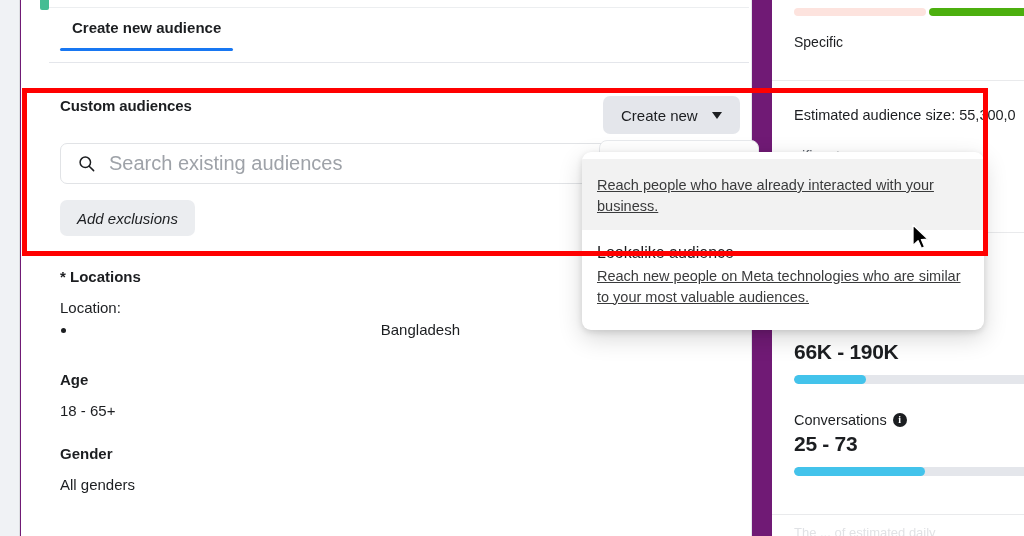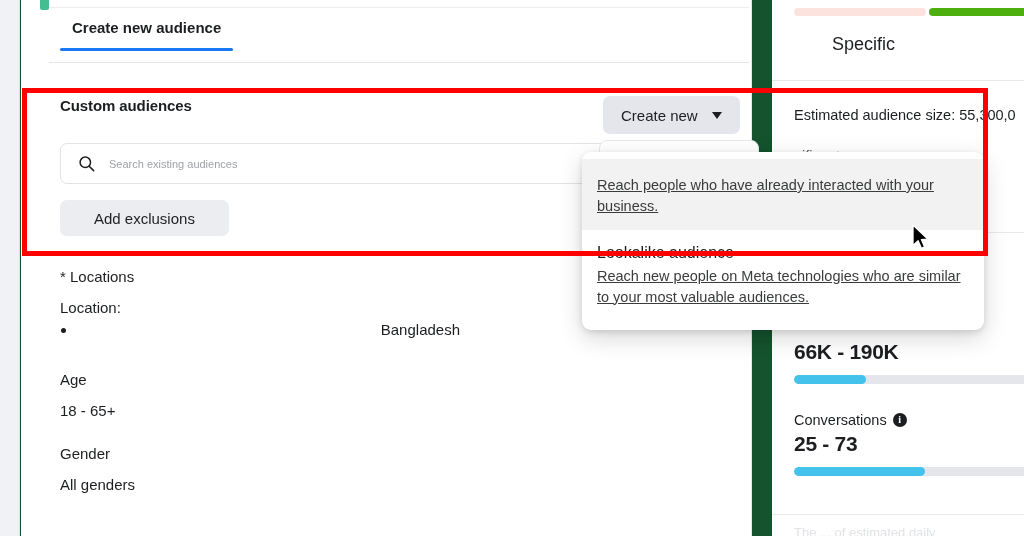--- a/index.html
+++ b/index.html
@@ -6,21 +6,21 @@
   html, body {
     width: 1024px; height: 536px;
     overflow: hidden;
     background: #ffffff;
     font-family: "Liberation Sans", sans-serif;
     -webkit-font-smoothing: antialiased;
   }
   #screen {
     position: relative;
     width: 1024px; height: 536px;
-    background: #14532d;
+    background: #701a75;
     overflow: hidden;
   }
 
   
   .gutter {
     position: absolute; left: 0; top: 0;
     width: 20px; height: 536px;
     background: #f0f2f5;
     border-right: 1px solid #dddfe2;
   }
@@ -111,36 +111,36 @@
     background: #ffffff;
     border: 1px solid #e1e3e6;
     border-radius: 7px;
     display: flex;
     align-items: center;
     padding-left: 16px;
   }
   .search-icon { width: 19px; height: 19px; flex: 0 0 auto; }
   .search-placeholder {
     margin-left: 13px;
-    font-size: 11px;
+    font-size: 20px;
     color: #9ea2a8;
   }
   .add-excl {
     position: absolute;
     left: 0; top: 103px;
     height: 36px;
-    padding: 0 34px;
+    padding: 0 17px;
     background: #ebedf0;
     border: none;
     border-radius: 7px;
     font-family: "Liberation Sans", sans-serif;
     font-size: 15px;
     color: #1c1e21;
     cursor: pointer;
-    display: flex; align-items: center;
+    display: flex; align-items: center; font-style: italic;
   }
 
   
   .create-new-btn {
     position: absolute;
     left: 582px; top: 96px;
     height: 38px;
     padding: 16px 18px;
     background: #e4e6eb;
     border: none;
@@ -163,21 +163,21 @@
     border-radius: 8px;
   }
 
   
   .summary {
     position: absolute;
     left: 39px; top: 268px;
     width: 400px;
   }
   .sum-h {
-    font-size: 15px; font-weight: normal; color: #1c1e21;
+    font-size: 15px; font-weight: bold; color: #1c1e21;
     margin-bottom: 12px;
   }
   .sum-t { font-size: 15px; color: #1c1e21; line-height: 1.45; }
   .sum-ul { margin: 0 0 0 17px; padding: 0; list-style: disc; }
   .sum-ul li { font-size: 15px; color: #1c1e21; line-height: 1.5; text-align: right; }
   .sp-a { height: 30px; }
   .sp-b { height: 23px; }
 
   
   .dropdown {
@@ -212,21 +212,21 @@
   .meter {
     position: absolute; left: 22px; top: 8px;
     width: 268px; height: 8px;
     display: flex; gap: 3px;
   }
   .meter .seg { height: 8px; border-radius: 5px; }
   .meter .seg.s1 { width: 132px; background: #fde3de; }
   .meter .seg.s2 { flex: 1; background: #4caf0e; }
   .meter-label {
     position: absolute; left: 22px; top: 34px;
-    font-size: 18px; color: #1c1e21; margin-left: 38px;
+    font-size: 14px; color: #1c1e21;
   }
 
   .rail-div {
     position: absolute; left: 0; width: 290px; height: 1px;
     background: #e9eaec;
   }
   .est-size {
     position: absolute; left: 22px; top: 107px;
     font-size: 14.5px; color: #1c1e21; white-space: nowrap;
   }

